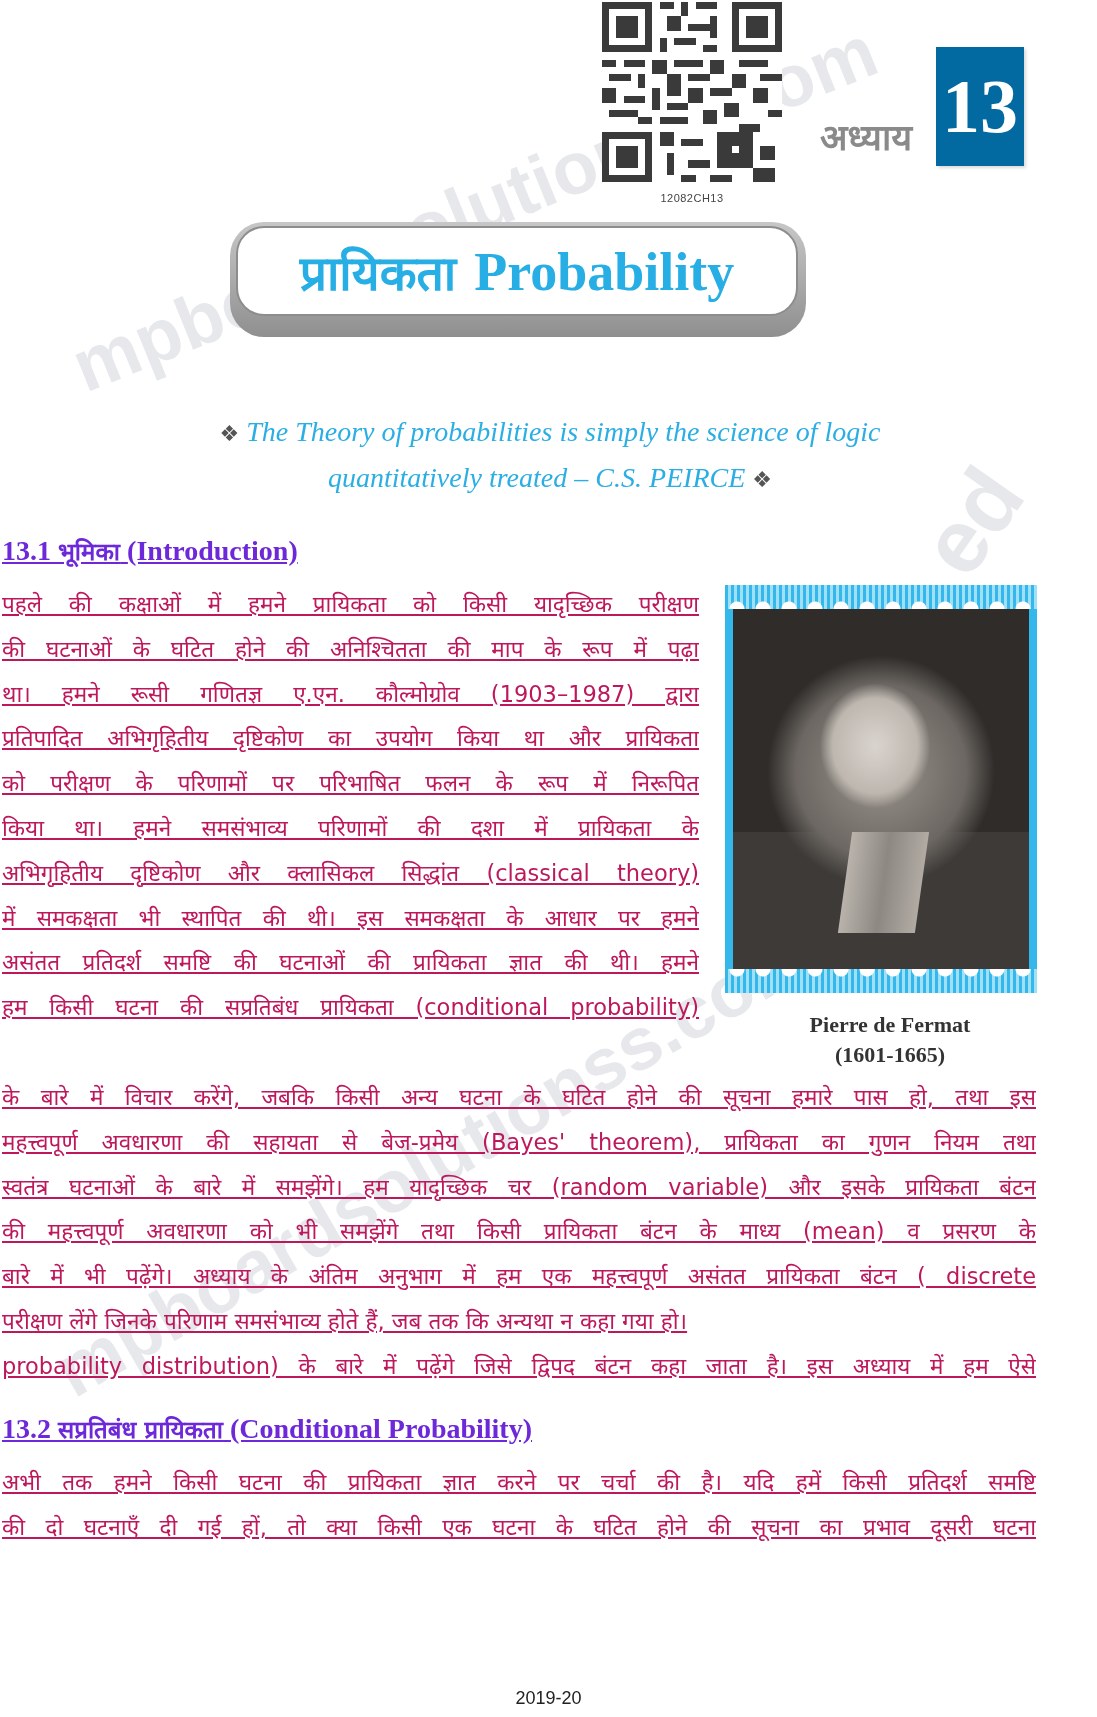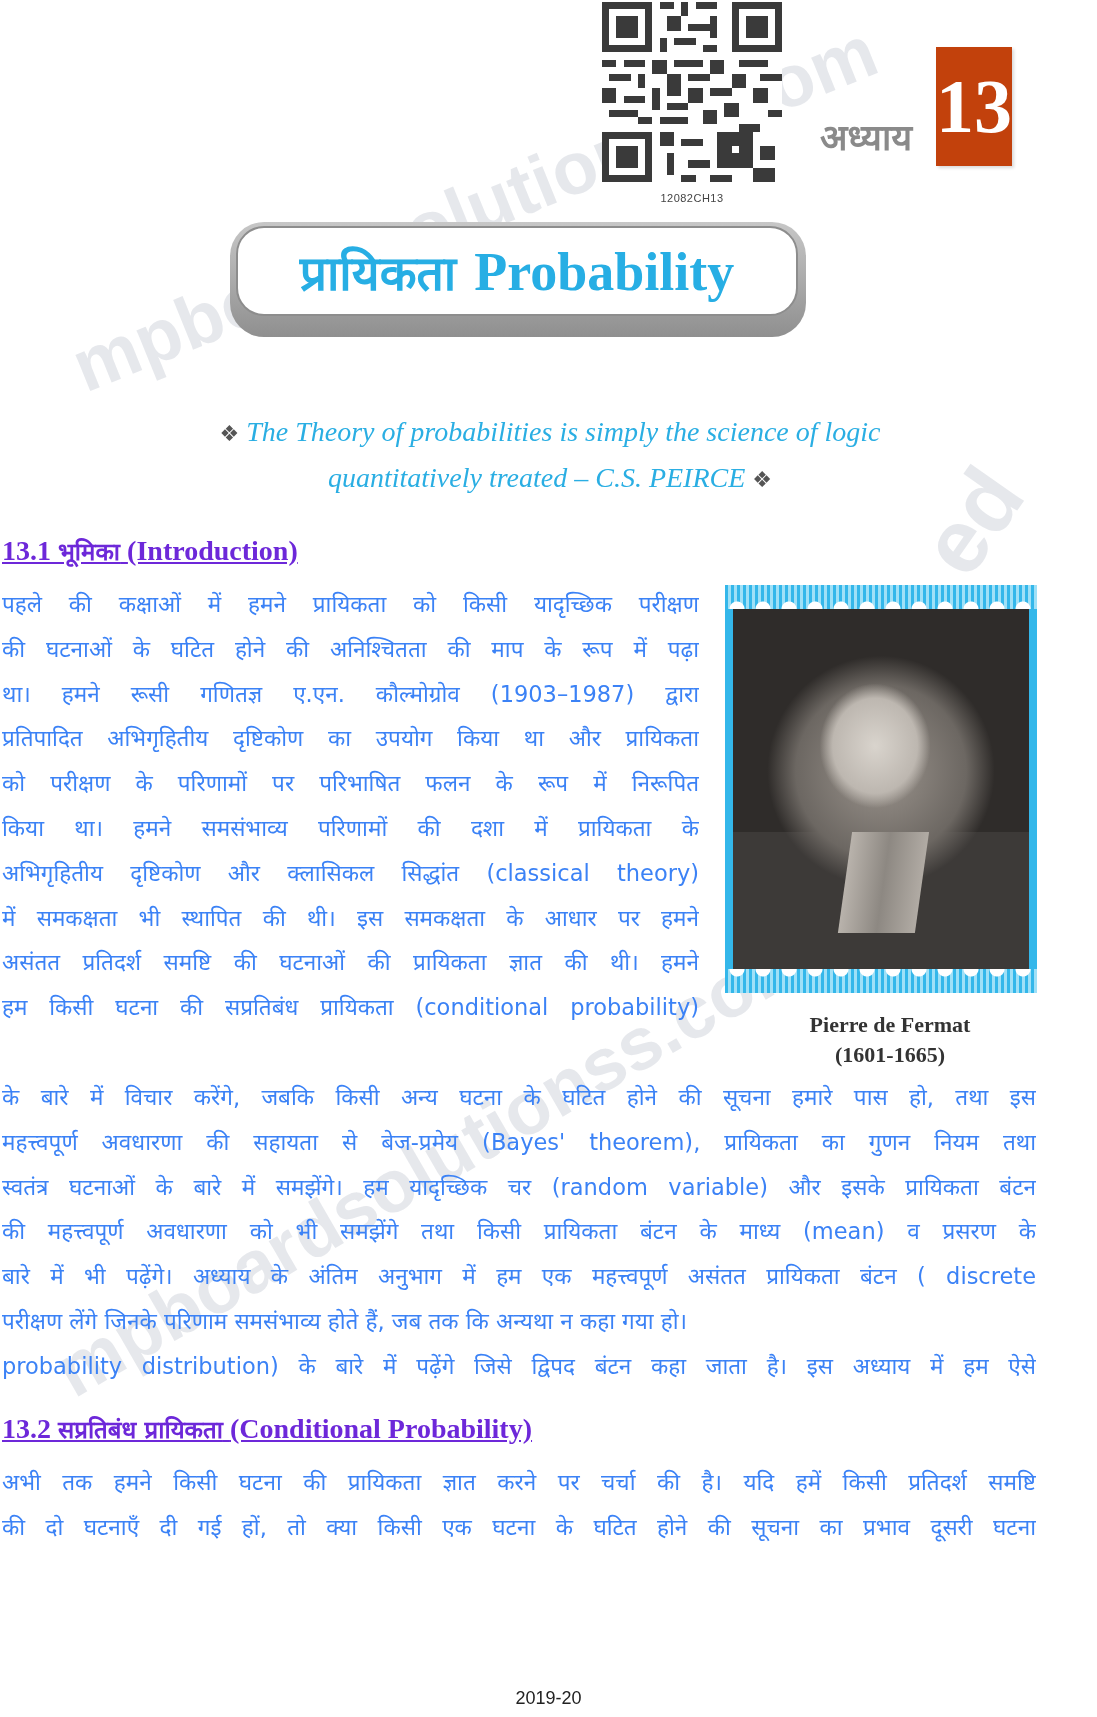--- a/index.html
+++ b/index.html
@@ -10,21 +10,21 @@
     .abs { position: absolute; }
 
     
     .qr { left: 601px; top: 2px; width: 182px; height: 180px; }
     .qr-code-label { left: 600px; top: 192px; width: 184px; text-align: center;
       font-family: "Liberation Sans", sans-serif; font-size: 11px; color: #444; letter-spacing: 0.5px; }
 
     
     .chapter-word { left: 820px; top: 112px; font-size: 36px; color: #8a8a8a; font-weight: bold;
       font-family: "DejaVu Sans", sans-serif; }
-    .chapter-box { left: 936px; top: 47px; width: 76px; height: 119px; background: #c2410c;
+    .chapter-box { left: 936px; top: 47px; width: 88px; height: 119px; background: #0369a1;
       color: #fff; font-size: 76px; font-weight: bold; display: flex; align-items: center; justify-content: center;
       box-shadow: 2px 2px 3px rgba(0,0,0,0.15); }
 
     
     .title-outer { left: 230px; top: 222px; width: 576px; height: 115px; border-radius: 34px;
       background: linear-gradient(#c7c7c7, #8f8f8f); }
     .title-inner { left: 236px; top: 226px; width: 562px; height: 90px; border-radius: 28px;
       background: #ffffff; border: 2px solid #8d8d8d; box-sizing: border-box;
       display: flex; align-items: center; justify-content: center; }
     .title-text { font-size: 54px; font-weight: bold; color: #27aee4; white-space: nowrap; }
@@ -34,21 +34,21 @@
     .quote { left: 120px; top: 410px; width: 860px; text-align: center; font-style: italic;
       font-size: 28px; line-height: 44px; color: #2aaee3; }
     .diamond { color: #555; font-style: normal; font-size: 22px; }
 
     
     .h2 { font-weight: bold; font-size: 28px; color: #6d28d9; white-space: nowrap; text-decoration: underline; }
     .h2 .hi { font-family: "DejaVu Sans", sans-serif; font-size: 24px; }
 
     
     .para { font-family: "DejaVu Sans", sans-serif; font-size: 22.5px; line-height: 44.8px;
-      color: #3b82f6; text-align: justify; }
+      color: #be185d; text-align: justify; text-decoration: underline; }
     .line { display: block; white-space: nowrap; overflow: hidden; text-align-last: justify; }
     .line.last { text-align-last: left; }
 
     
     .portrait-frame { left: 725px; top: 585px; width: 312px; height: 408px; background: #34b7ea; }
     .frame-border-top, .frame-border-bottom { position: absolute; left: 0; width: 100%; height: 24px;
       background:
         radial-gradient(circle at 12px 24px, #fff 7px, transparent 8px) 0 0 / 26px 24px repeat-x,
         repeating-linear-gradient(90deg, #34b7ea 0 3px, #9fe0f7 3px 6px); }
     .frame-border-top { top: 0; }

